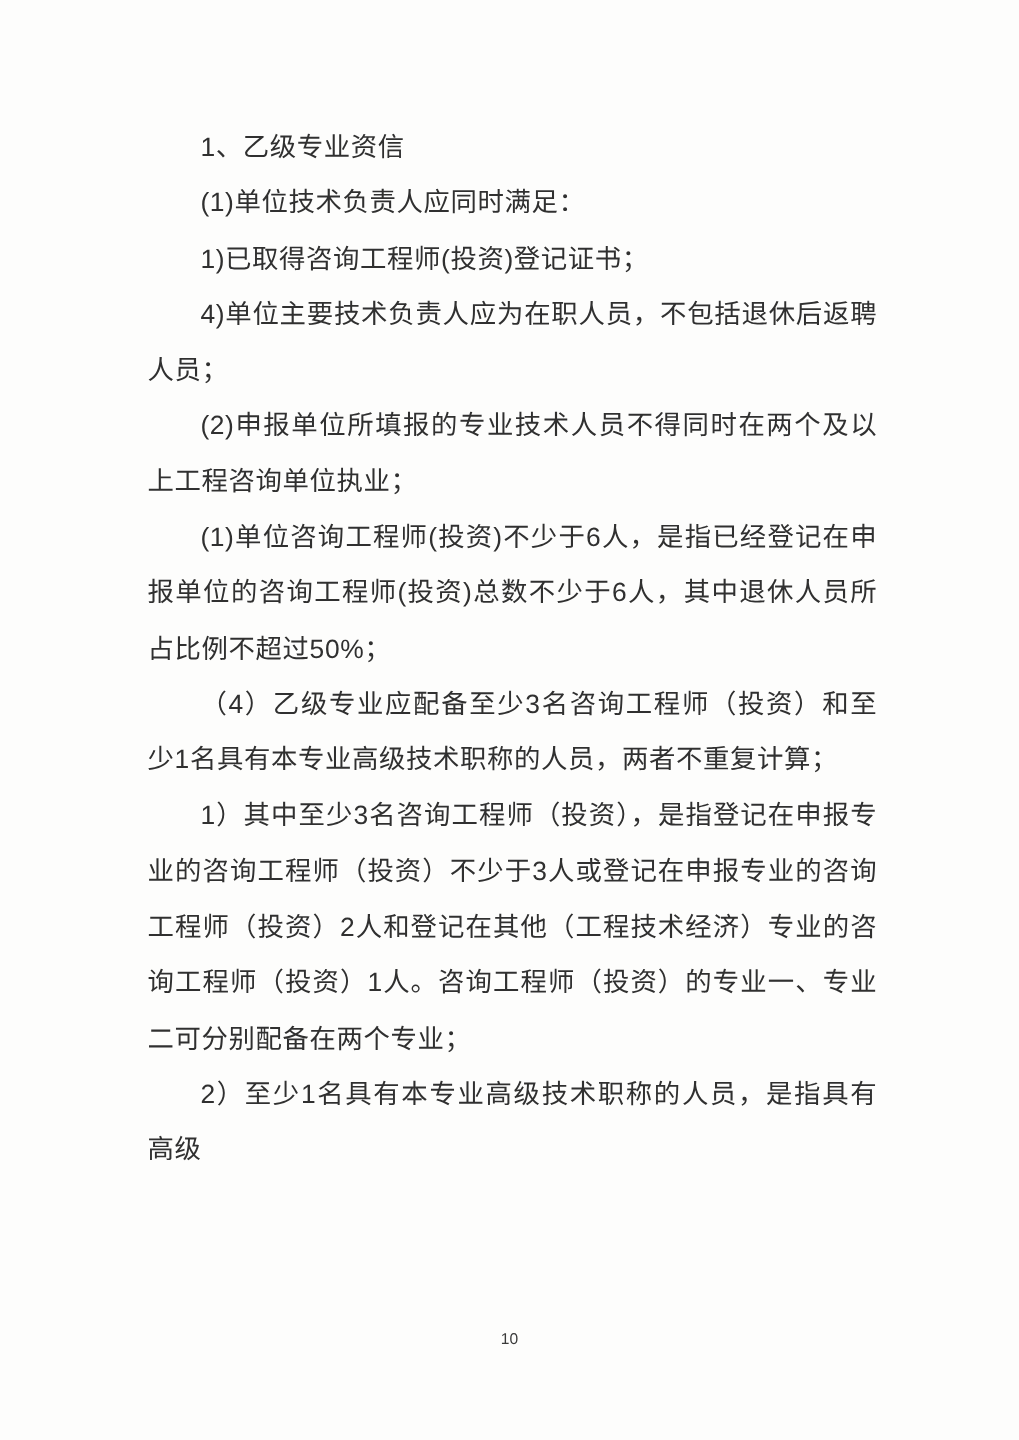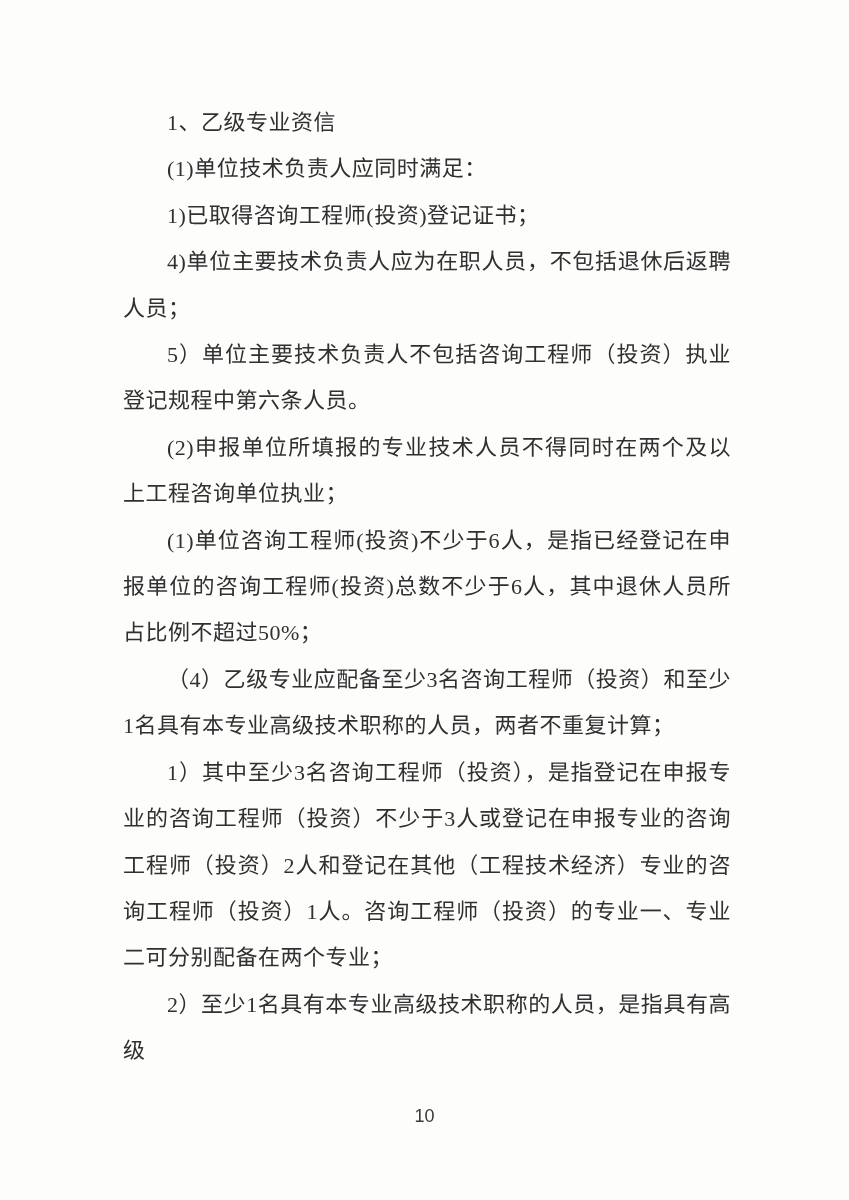--- a/index.html
+++ b/index.html
@@ -13,54 +13,53 @@
     height: 1200px;
     margin: 0 auto;
     background: #fdfdfc;
     box-sizing: border-box;
     padding: 100px 118px 0 123px;
     overflow: hidden;
   }
   .doc-body {
     width: 608px;
     color: #303030;
-    font-family: Liberation Serif, serif;
+    font-family: Liberation Sans, sans-serif;
     font-size: 22px;
     line-height: 46.4px;
   }
   .doc-body p {
     margin: 0;
     padding: 0;
     text-align: justify;
     text-indent: 2em;
     letter-spacing: 0.5px;
     word-break: break-all;
   }
   .page-footer {
     position: absolute;
     left: 0;
     top: 1104px;
     width: 849px;
     text-align: center;
     color: #3a3a3a;
     font-family: "Liberation Sans", "DejaVu Sans", sans-serif;
-    font-size: 18px;
+    font-size: 13px;
     line-height: 24px;
   }
 </style>
 </head>
 <body>
 
 <div class="page">
   <div class="doc-body">
     <p>1、乙级专业资信</p>
     <p>(1)单位技术负责人应同时满足：</p>
     <p>1)已取得咨询工程师(投资)登记证书；</p>
     <p>4)单位主要技术负责人应为在职人员，不包括退休后返聘人员；</p>
-    <p>5）单位主要技术负责人不包括咨询工程师（投资）执业登记规程中第六条人员。</p>
     <p>(2)申报单位所填报的专业技术人员不得同时在两个及以上工程咨询单位执业；</p>
     <p>(1)单位咨询工程师(投资)不少于6人，是指已经登记在申报单位的咨询工程师(投资)总数不少于6人，其中退休人员所占比例不超过50%；</p>
     <p>（4）乙级专业应配备至少3名咨询工程师（投资）和至少1名具有本专业高级技术职称的人员，两者不重复计算；</p>
     <p>1）其中至少3名咨询工程师（投资），是指登记在申报专业的咨询工程师（投资）不少于3人或登记在申报专业的咨询工程师（投资）2人和登记在其他（工程技术经济）专业的咨询工程师（投资）1人。咨询工程师（投资）的专业一、专业二可分别配备在两个专业；</p>
     <p>2）至少1名具有本专业高级技术职称的人员，是指具有高级</p>
   </div>
   <div class="page-footer">10</div>
 </div>
 
 </body></html>

